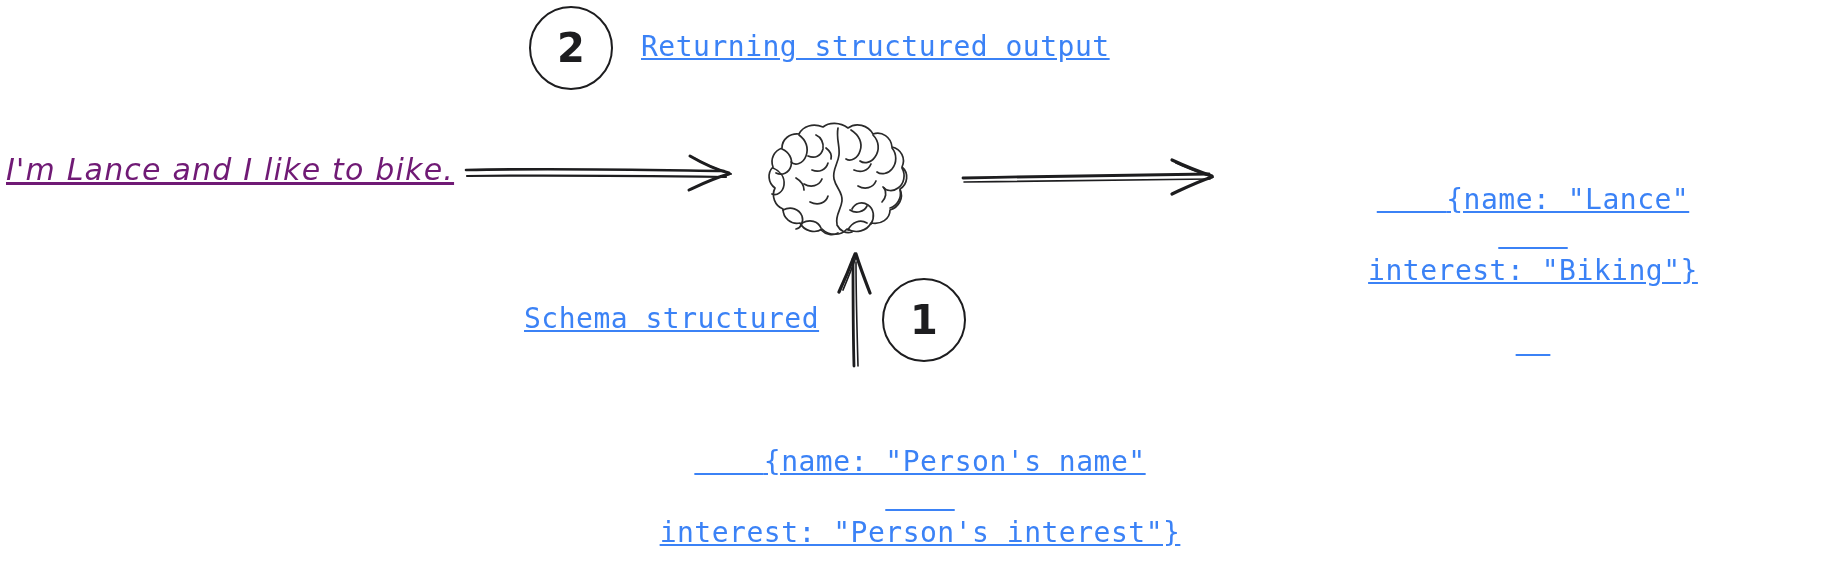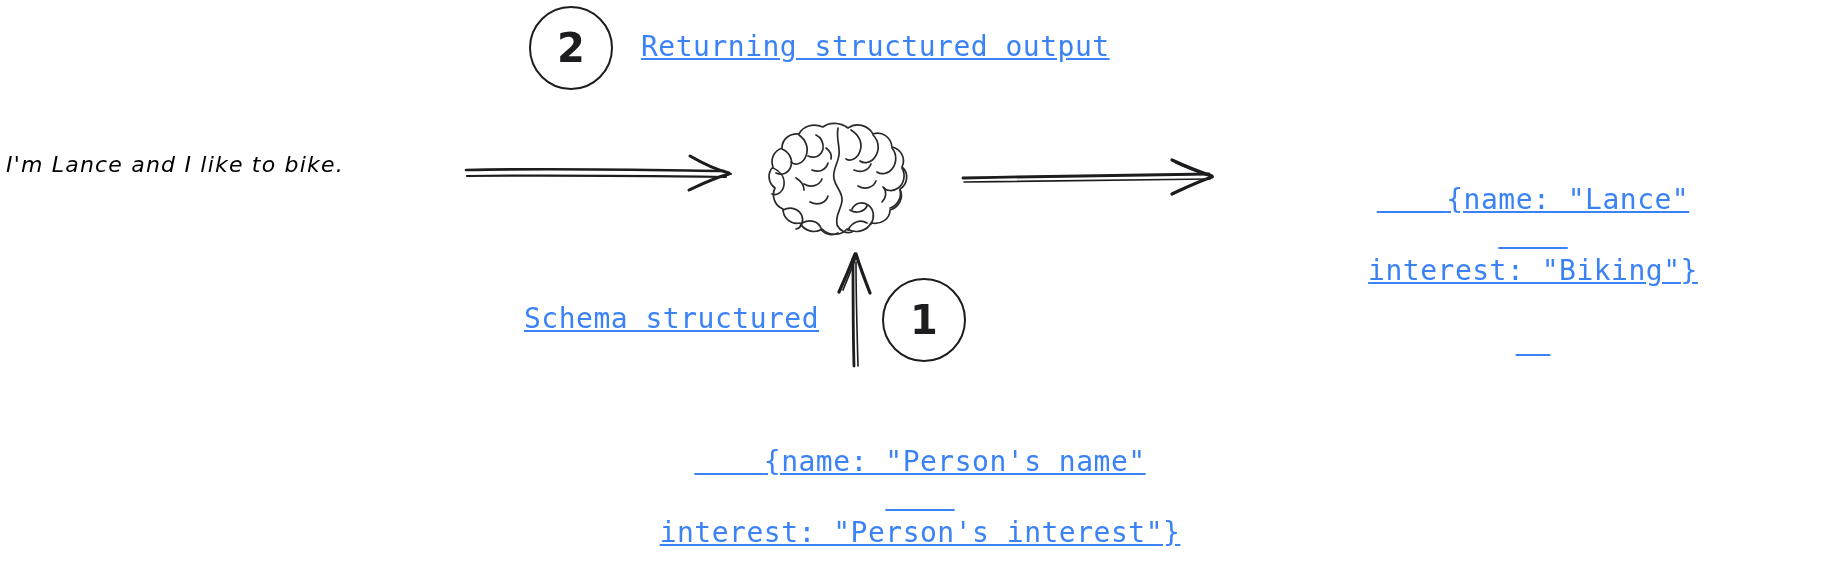--- a/index.html
+++ b/index.html
@@ -26,25 +26,26 @@
     font-family: "DejaVu Sans Mono", monospace;
     font-size: 28px;
     letter-spacing: 0.5px;
     color: #3b82f6;
     white-space: pre;
     line-height: 1.28;
     text-decoration: underline;
   }
   .hand {
     font-family: "DejaVu Sans", sans-serif;
-    font-size: 22px;
+    font-size: 30px;
     font-style: italic;
     letter-spacing: 1.2px;
-    color: #000000;
+    color: #701a75;
     white-space: pre;
+    text-decoration: underline;
   }
 
   
   #input-utterance {
     left: 6px;
     top: 152px;
     width: 440px;
   }
 
   

